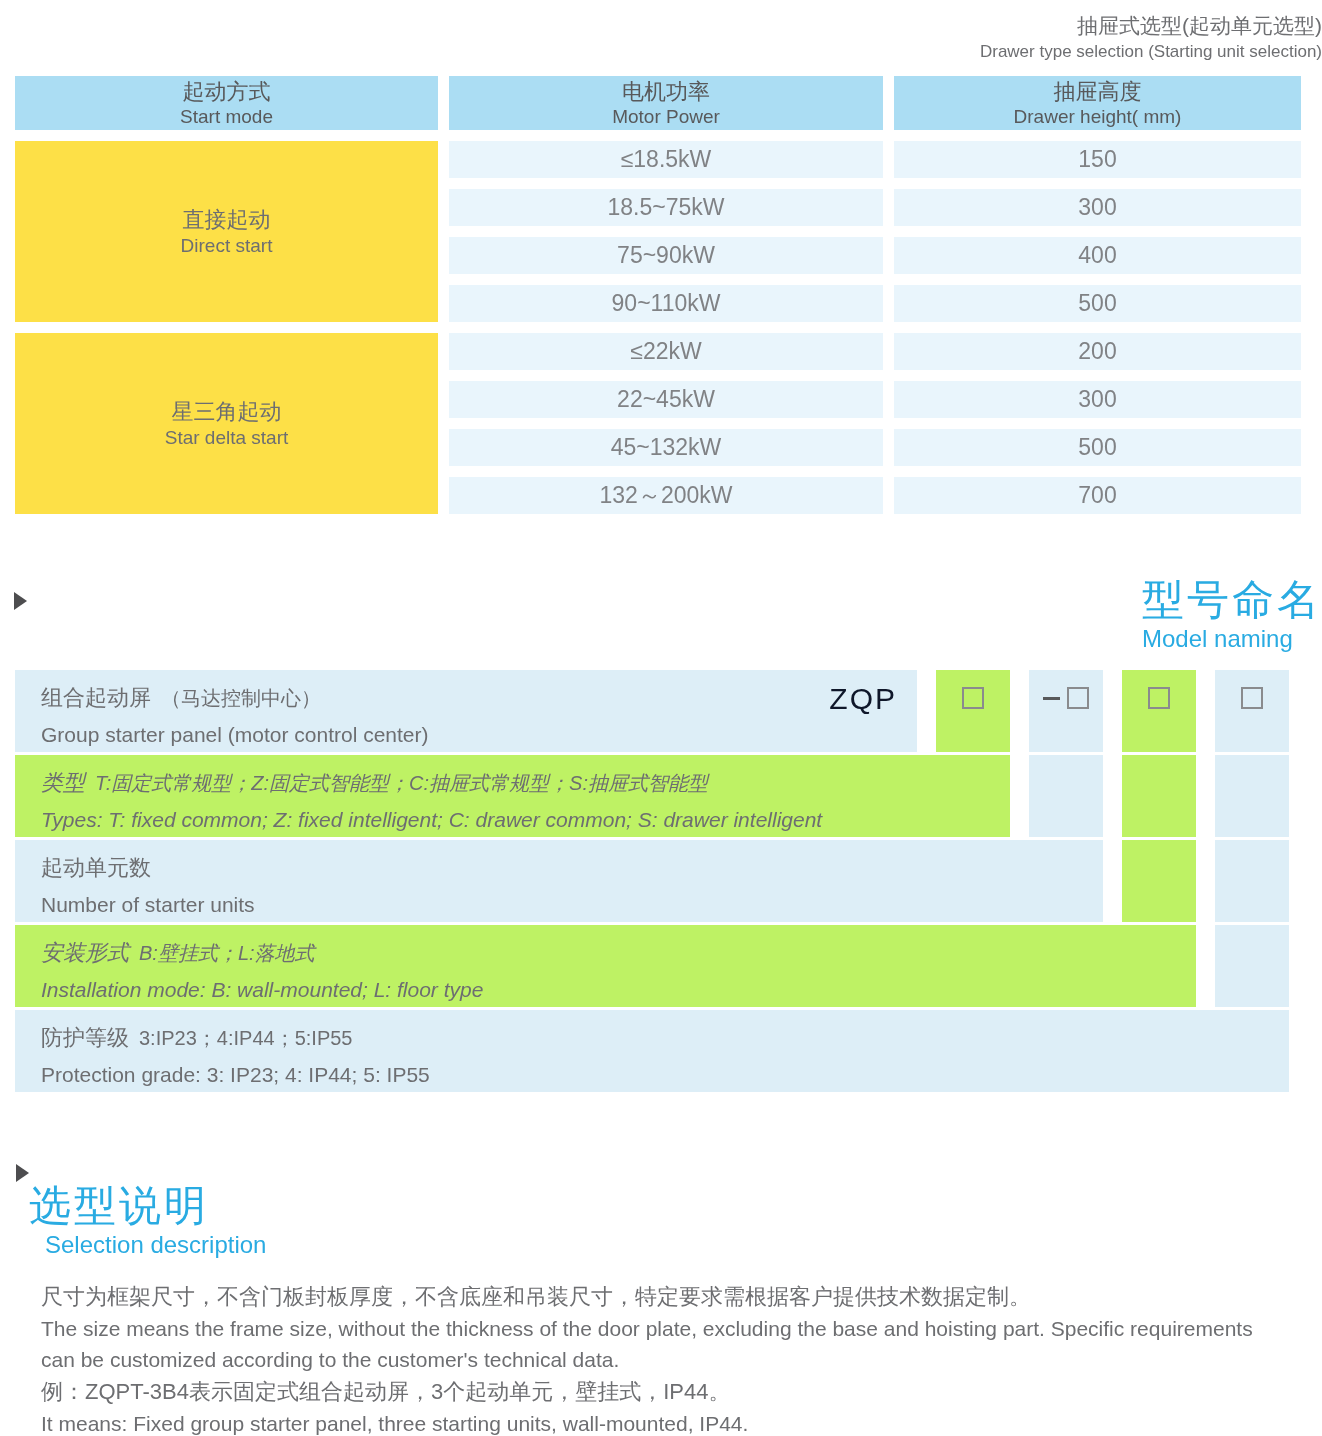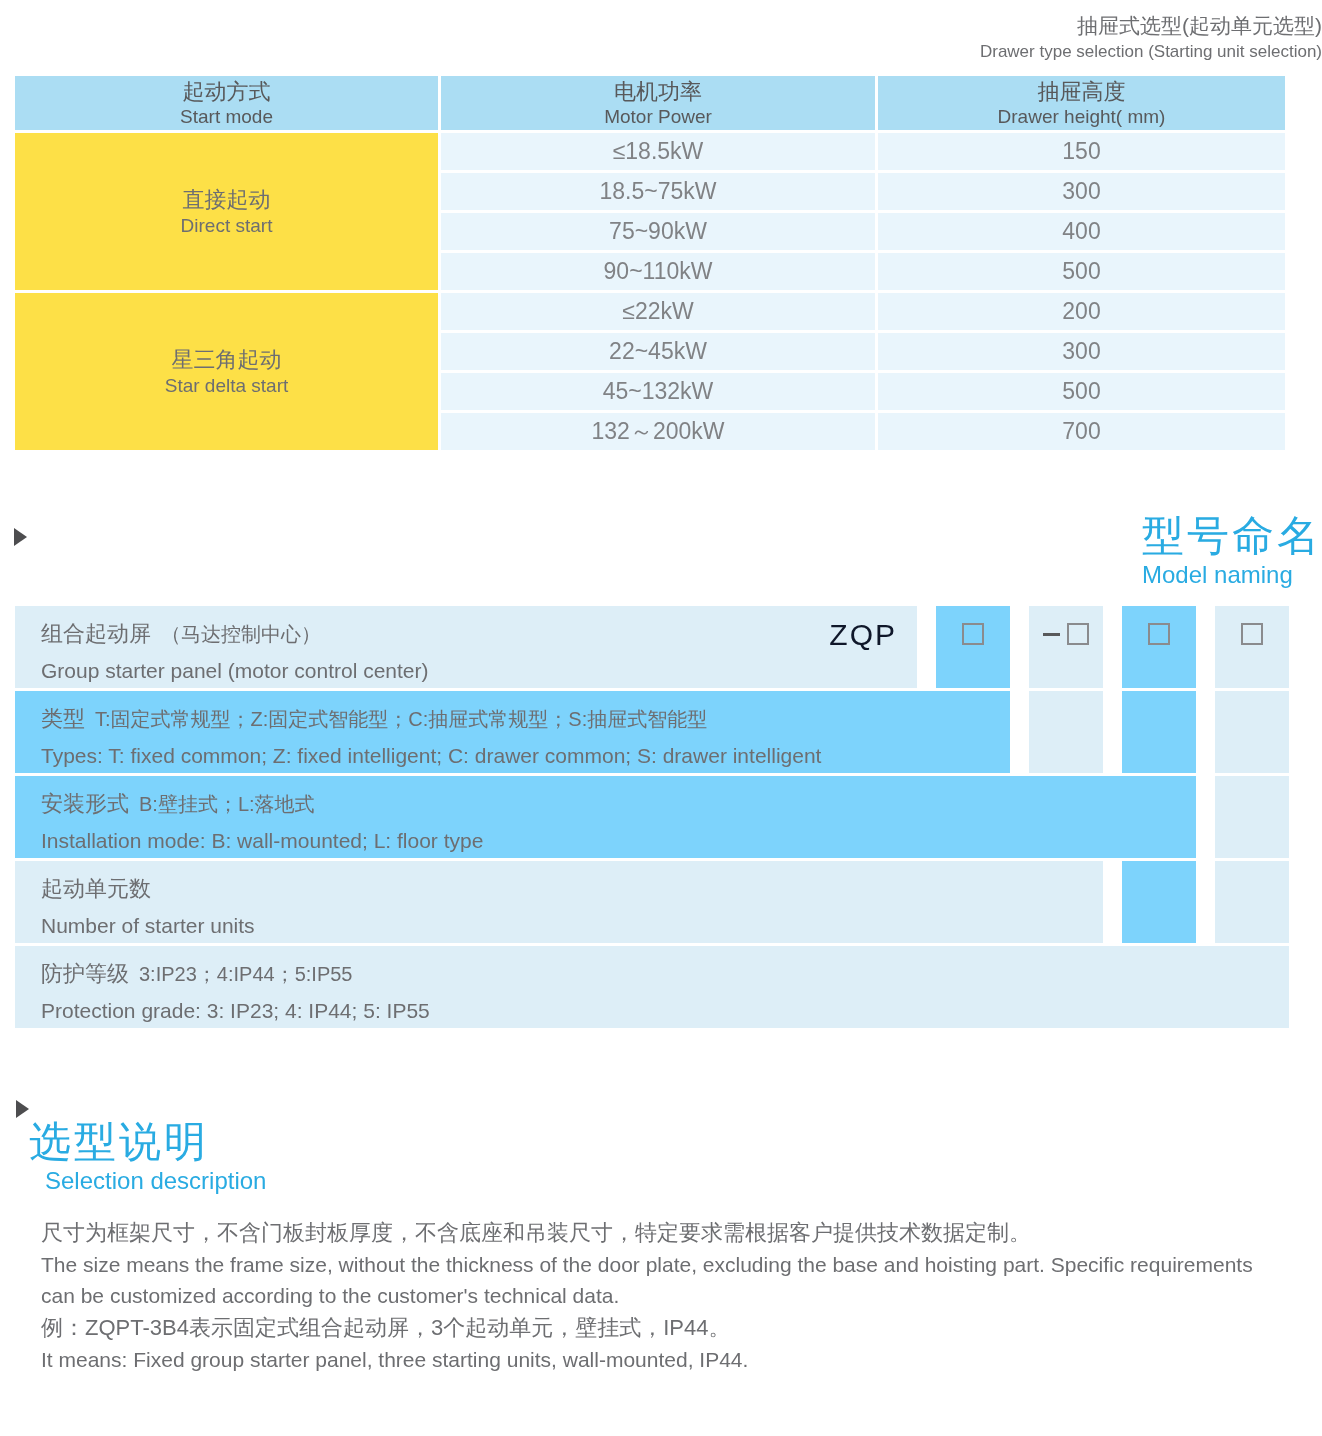--- a/index.html
+++ b/index.html
@@ -15,21 +15,21 @@
   .top-title { margin-left:16px;text-align:right; }
   .top-cn { font-size:21px; color:#6d6e71; line-height:28px; }
   .top-en { font-size:17px; color:#6d6e71; line-height:24px; }
 
   
   .tbl {
     margin:12px 0 0 15px; width:1014px;
     display:grid;
     grid-template-columns:423px 434px 407px;
     grid-template-rows:54px repeat(8,37px);
-    gap:3px;
+    gap:11px;
   }
   .cell { display:flex; flex-direction:column; align-items:center; justify-content:center; }
   .th { background:#abddf3; color:#58595b; }
   .th .cn { font-size:22px; line-height:26px; }
   .th .en { font-size:19px; line-height:23px; }
   .td { background:#e9f5fc; color:#808285; font-size:23px; }
   .mode-cell { background:#fde047; color:#6d6e71; }
   .mode-cell .cn { font-size:22px; line-height:28px; }
   .mode-cell .en { font-size:19px; line-height:24px; }
   .span4 { grid-row:span 4; }
@@ -47,21 +47,21 @@
   .sec-text { margin-left:13px; }
   .sec-cn { font-size:42px; line-height:48px; color:#29abe2; letter-spacing:3px; }
   .sec-en { font-size:24px; line-height:30px; color:#29abe2; }
   .sec2 .sec-en { margin-left:16px; }
 
   
   .diagram { margin:16px 0 0 15px; width:1274px; display:flex; flex-direction:column; gap:3px; }
   .drow { display:flex; gap:19px; height:82px; }
   .dleft { flex:1; padding:14px 0 0 26px; position:relative; }
   .bg-blue { background:#ddeef7; }
-  .bg-gray { background:#7dd3fc; }
+  .bg-gray { background:#bef264;font-style:italic; }
   .dcol { width:74px; flex:0 0 74px; }
   .d-cn { font-size:22px; color:#6d6e71; line-height:28px; }
   .d-cn .detail { font-size:20px; margin-left:10px; }
   .d-en { font-size:21px; color:#6d6e71; line-height:26px; margin-top:10px; }
   .zqp {
     position:absolute; right:20px; top:12px;
     font-size:30px; color:#0f172a; letter-spacing:2px;
   }
   .box {
     width:22px; height:22px; border:2px solid #8a8b8e;
@@ -166,37 +166,37 @@
           <span>类型</span><span class="detail">T:固定式常规型；Z:固定式智能型；C:抽屉式常规型；S:抽屉式智能型</span>
         </div>
         <div class="d-en">Types: T: fixed common; Z: fixed intelligent; C: drawer common; S: drawer intelligent</div>
       </div>
       <div class="dcol bg-blue"></div>
       <div class="dcol bg-gray"></div>
       <div class="dcol bg-blue"></div>
     </div>
 
     <div class="drow">
+      <div class="dleft bg-blue">
+        <div class="d-cn">
+          <span>起动单元数</span>
+        </div>
+        <div class="d-en">Number of starter units</div>
+      </div>
+      <div class="dcol bg-gray"></div>
+      <div class="dcol bg-blue"></div>
+    </div>
+
+    <div class="drow">
       <div class="dleft bg-gray">
         <div class="d-cn">
           <span>安装形式</span><span class="detail">B:壁挂式；L:落地式</span>
         </div>
         <div class="d-en">Installation mode: B: wall-mounted; L: floor type</div>
       </div>
-      <div class="dcol bg-blue"></div>
-    </div>
-
-    <div class="drow">
-      <div class="dleft bg-blue">
-        <div class="d-cn">
-          <span>起动单元数</span>
-        </div>
-        <div class="d-en">Number of starter units</div>
-      </div>
-      <div class="dcol bg-gray"></div>
       <div class="dcol bg-blue"></div>
     </div>
 
     <div class="drow">
       <div class="dleft bg-blue">
         <div class="d-cn">
           <span>防护等级</span><span class="detail">3:IP23；4:IP44；5:IP55</span>
         </div>
         <div class="d-en">Protection grade:  3: IP23; 4: IP44; 5: IP55</div>
       </div>

